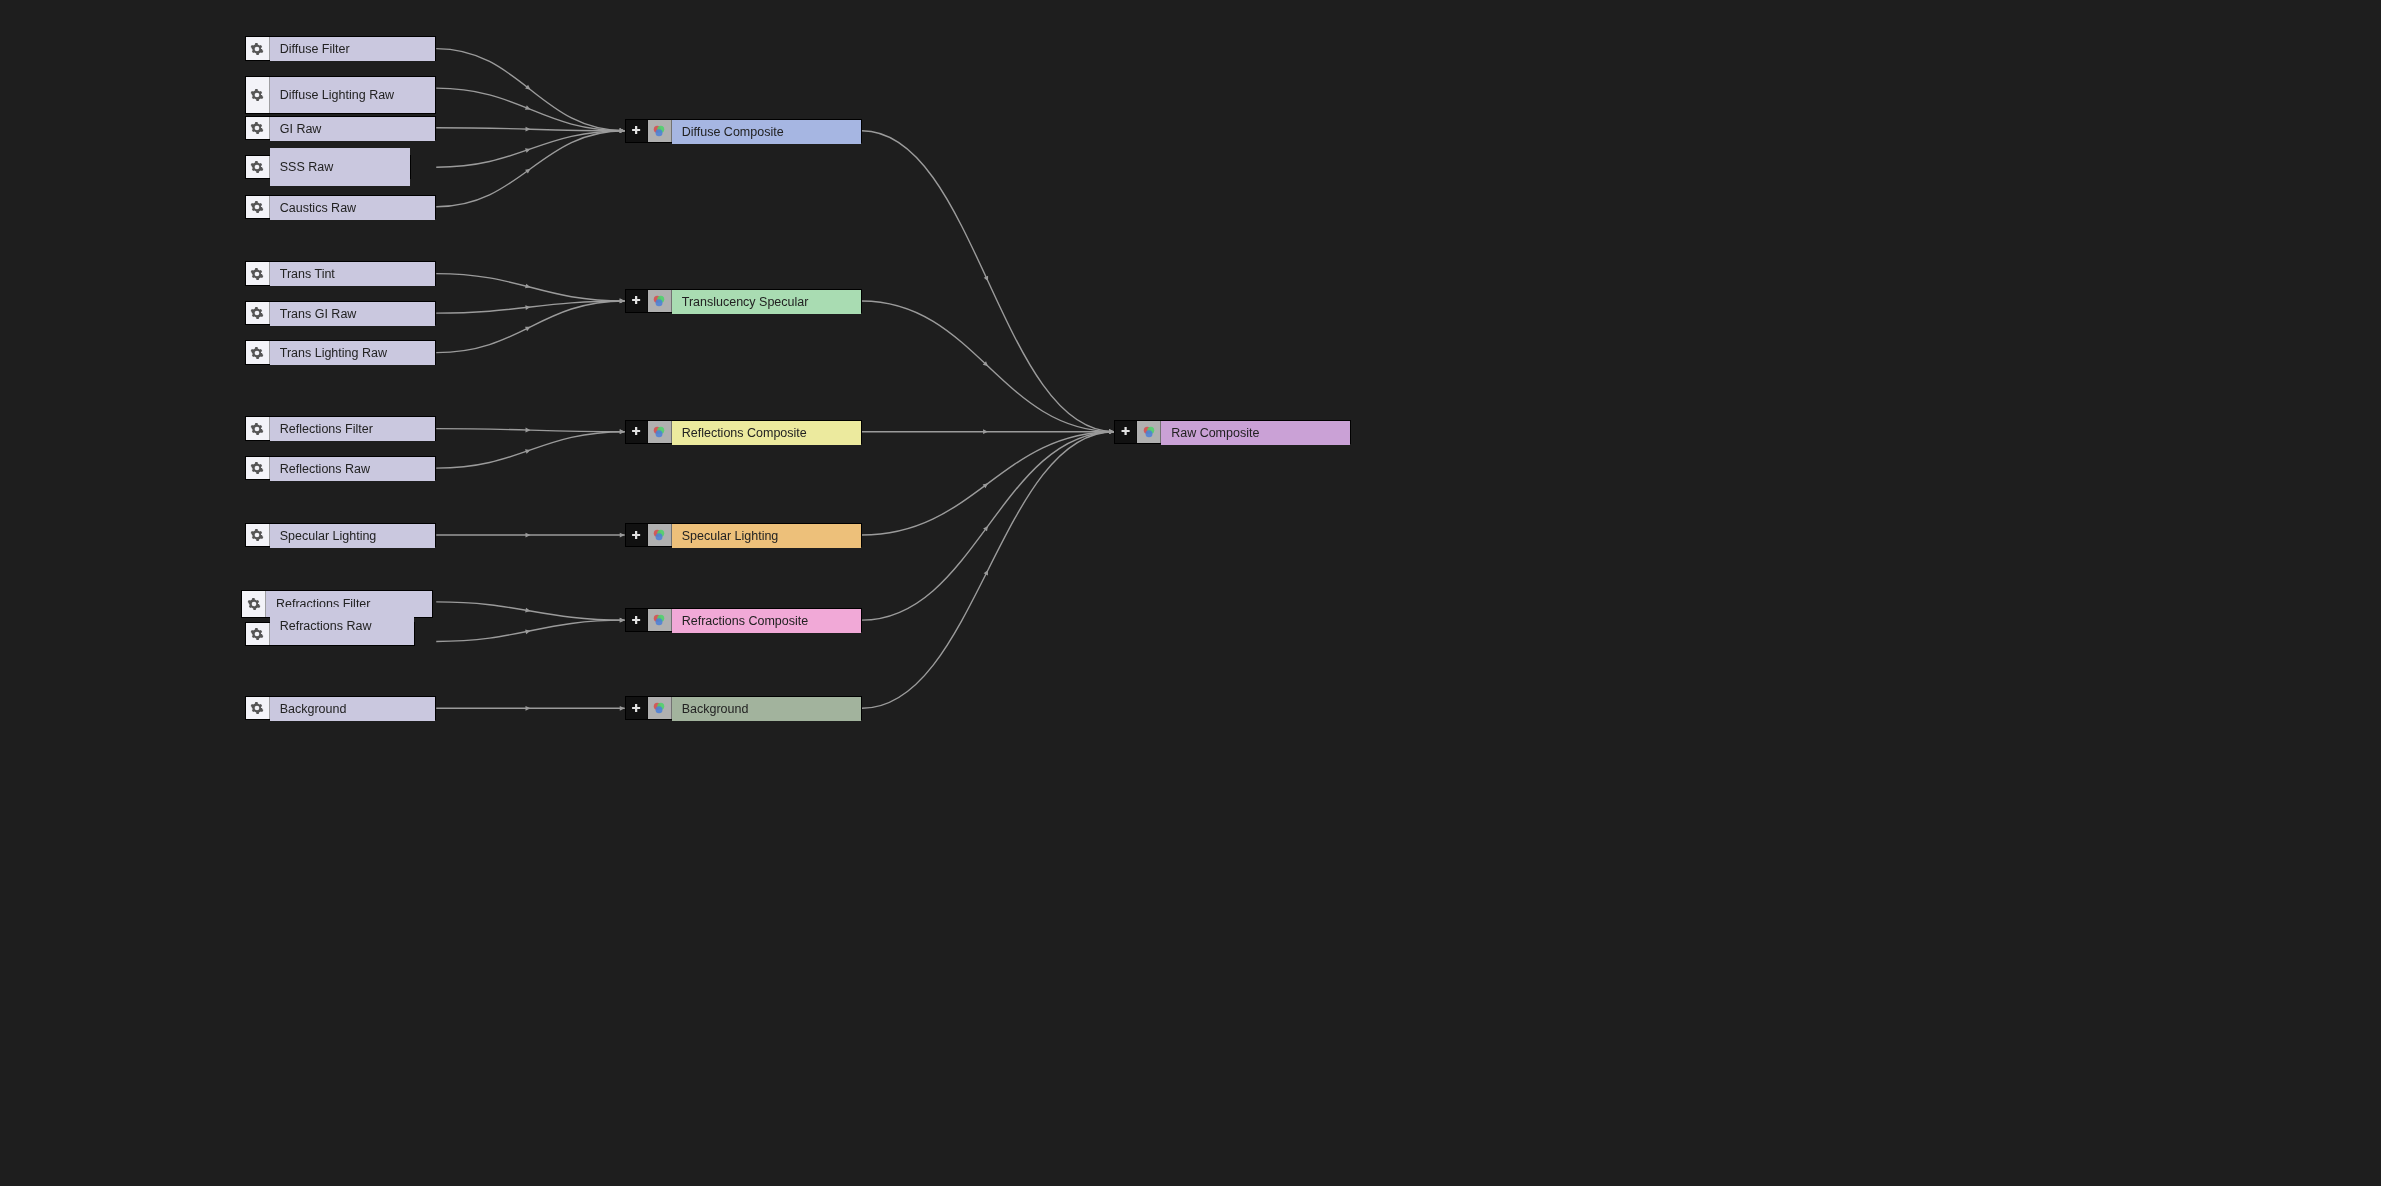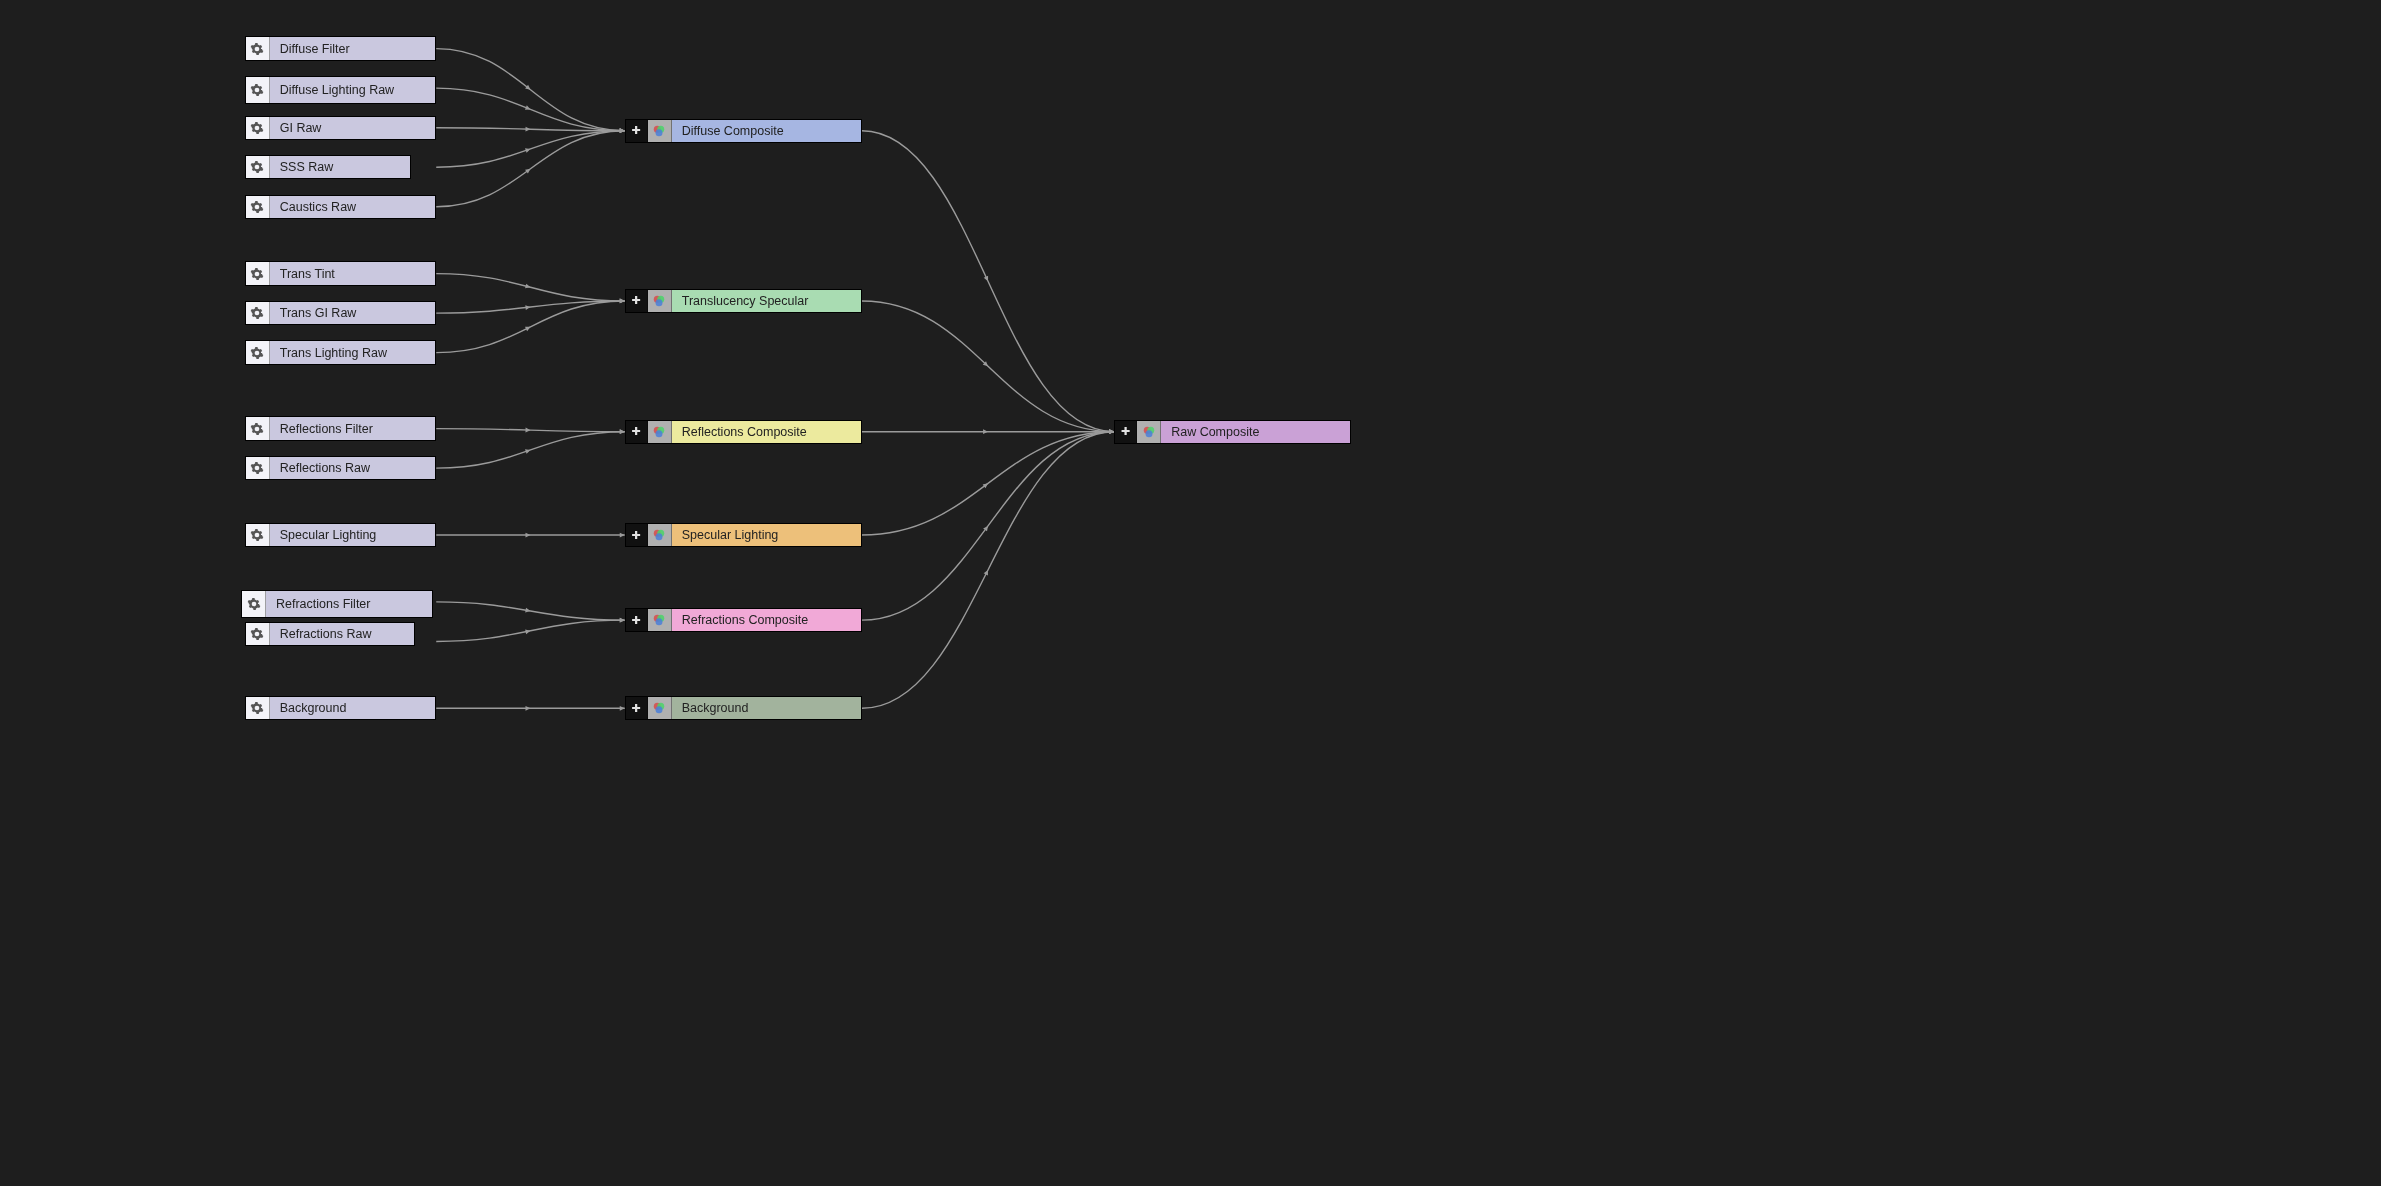--- a/index.html
+++ b/index.html
@@ -32,21 +32,21 @@
     height:100%;
     display:flex;align-items:center;justify-content:center;
     border-right:1px solid rgba(0,0,0,.35);
     box-sizing:border-box;
     background:rgba(255,255,255,.08);
   }
   .node .slot:last-of-type{border-right:1px solid rgba(0,0,0,.35);}
   .node .label{
     flex:1;
     display:flex;align-items:center;
-    padding:4px 10px;
+    padding:12px 10px;
     white-space:nowrap;
     font-weight:400;
   }
 
   
   .input-node .slot.icon{width:24px;background:#f3f3f8;}
   .input-node .label{background:#cac8df;}
 
   
   .comp-node .slot.plus{width:22px;background:#111;color:#e2e2e2;font-size:11px;}
@@ -123,21 +123,21 @@
       <polygon points="1114.16,431.68 1109.2075409370605,434.07231043761175 1109.2075409370605,429.28768956238827" class="arrowhead"></polygon>
     </svg>
 <div class="node input-node" style="left: 244.72px; top: 36.48px; width: 191.52px; height: 24.32px;">
       <div class="slot icon">
         <svg class="icon-gear" viewBox="0 0 24 24">
     <path fill="#555" d="M12 8a4 4 0 1 0 0 8 4 4 0 0 0 0-8zm9 4c0 .6-.06 1.2-.17 1.77l2.1 1.63-2 3.46-2.47-1a8.9 8.9 0 0 1-3.06 1.77l-.37 2.63h-4l-.37-2.63a8.9 8.9 0 0 1-3.06-1.77l-2.47 1-2-3.46 2.1-1.63A9.2 9.2 0 0 1 3 12c0-.6.06-1.2.17-1.77l-2.1-1.63 2-3.46 2.47 1a8.9 8.9 0 0 1 3.06-1.77L8.97 1.74h4l.37 2.63a8.9 8.9 0 0 1 3.06 1.77l2.47-1 2 3.46-2.1 1.63c.11.57.17 1.17.17 1.77z"></path>
   </svg>
       </div>
       <div class="label">Diffuse Filter</div>
     </div>
-    <div class="node input-node" style="left: 244.72px; top: 76px; width: 191.52px; height: 28px;">
+    <div class="node input-node" style="left: 244.72px; top: 76px; width: 191.52px; height: 38px;">
       <div class="slot icon">
         <svg class="icon-gear" viewBox="0 0 24 24">
     <path fill="#555" d="M12 8a4 4 0 1 0 0 8 4 4 0 0 0 0-8zm9 4c0 .6-.06 1.2-.17 1.77l2.1 1.63-2 3.46-2.47-1a8.9 8.9 0 0 1-3.06 1.77l-.37 2.63h-4l-.37-2.63a8.9 8.9 0 0 1-3.06-1.77l-2.47 1-2-3.46 2.1-1.63A9.2 9.2 0 0 1 3 12c0-.6.06-1.2.17-1.77l-2.1-1.63 2-3.46 2.47 1a8.9 8.9 0 0 1 3.06-1.77L8.97 1.74h4l.37 2.63a8.9 8.9 0 0 1 3.06 1.77l2.47-1 2 3.46-2.1 1.63c.11.57.17 1.17.17 1.77z"></path>
   </svg>
       </div>
       <div class="label">Diffuse Lighting Raw</div>
     </div>
     <div class="node input-node" style="left: 244.72px; top: 115.52px; width: 191.52px; height: 24.32px;">
       <div class="slot icon">
         <svg class="icon-gear" viewBox="0 0 24 24">

